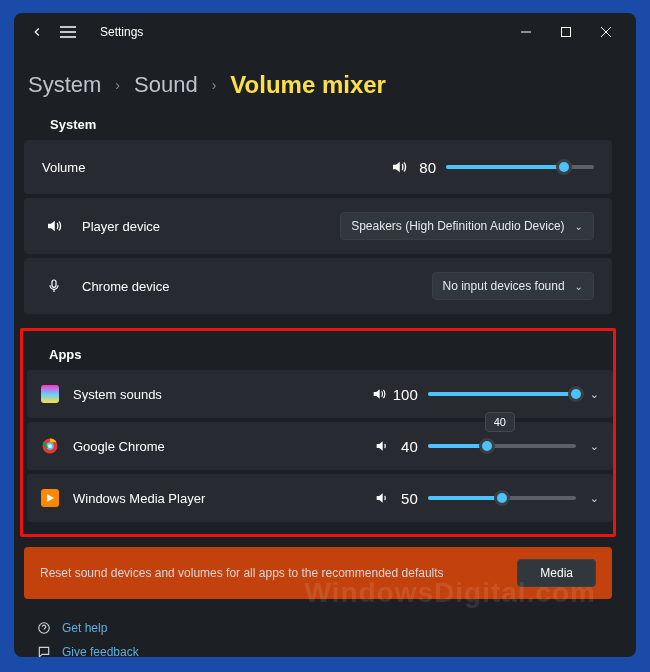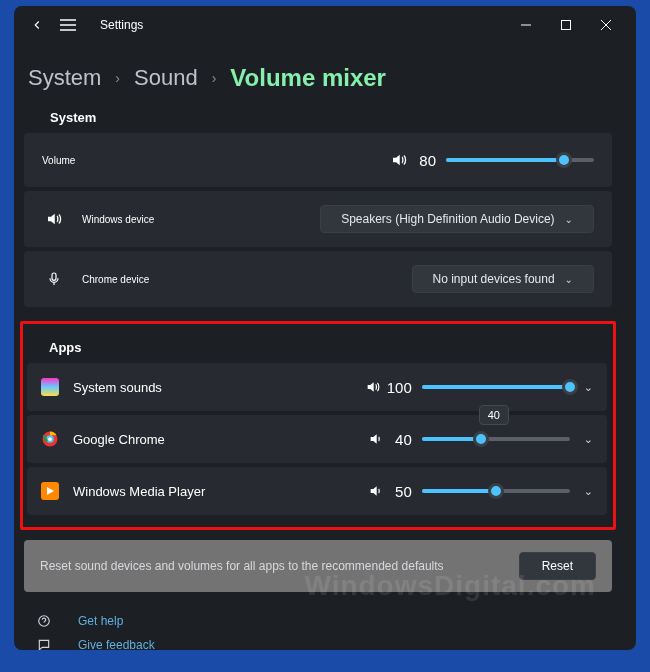--- a/index.html
+++ b/index.html
@@ -8,60 +8,60 @@
     font-family: "Segoe UI", sans-serif;
     font-size: 13px;
     color: #ffffff;
     width: 650px;
     height: 672px;
     overflow: hidden;
     position: relative;
   }
   .window {
     position: absolute;
-    left: 14px; top: 6px;
+    left: 14px; top: 13px;
     width: 622px; height: 644px;
     background: #1c1f24;
     border-radius: 8px;
     overflow: hidden;
   }
   .titlebar {
     height: 38px;
     display: flex;
     align-items: center;
     padding: 0 10px 0 16px;
   }
   .titlebar .back { width: 22px; text-align:center; cursor:pointer; }
   .titlebar .menu { width: 28px; text-align:center; cursor:pointer; margin-left:8px;}
   .titlebar .title { margin-left: 12px; font-size: 12px; color:#fff; }
   .winbtns { margin-left:auto; display:flex; gap:0; }
   .winbtn { width: 40px; height:30px; display:flex; align-items:center; justify-content:center; cursor:pointer; }
   .content { padding: 0 24px 10px 10px; }
   .breadcrumb { display:flex; align-items:center; gap:14px; margin: 20px 0 18px 0; padding-left:4px;}
   .bc-item { font-size: 22px; color:#bfc3c9; cursor:pointer; }
   .bc-sep { color:#8a8f97; font-size:14px; }
-  .bc-current { font-size: 24px; font-weight:600; color:#86efac; }
+  .bc-current { font-size: 24px; font-weight:600; color:#fde047; }
   .section-label { font-size:13px; font-weight:600; margin: 10px 0 8px 26px; }
   .card {
     background: #272a30;
     border-radius:4px;
     margin-bottom:4px;
     padding: 14px 18px 14px 18px;
     display:flex;
     align-items:center;
     min-height:54px;
   }
   .card .icon { width:24px; display:flex; justify-content:center; margin-right:16px;}
-  .card .label { flex: 0 0 auto; font-size:10px; }
+  .card .label { flex: 0 0 auto; font-size:13px; }
   .spacer { flex: 1; }
   .dropdown {
     background:#32363d;
     border:1px solid #3a3e45;
     border-radius:4px;
-    padding:6px 20px;
+    padding:6px 10px;
     font-size:12px;
     display:flex;
     align-items:center;
     gap:10px;
     cursor:pointer;
     color:#e6e8eb;
   }
   .chev { font-size:10px; color:#cfd3d9;}
   .vol-num { font-size:15px; margin: 0 10px 0 6px; min-width:22px; text-align:right;}
   .slider {
@@ -78,21 +78,21 @@
     height:4px; background:#4cc2ff; border-radius:2px;
   }
   .slider .thumb {
     position:absolute; top:50%; transform:translate(-50%,-50%);
     width:16px; height:16px; border-radius:50%;
     background:#4cc2ff; border:3px solid #3a3e45;
   }
   .apps-box {
     border: 3px solid #e11;
     border-radius:2px;
-    padding: 6px 6px 8px 4px;
+    padding: 6px 0 8px 4px;
     margin: 14px -4px 10px -4px;
   }
   .app-card {
     background:#272a30;
     border-radius:4px;
     margin-bottom:4px;
     padding: 12px 14px 12px 14px;
     display:flex;
     align-items:center;
     min-height:48px;
@@ -110,41 +110,41 @@
     background:#2f333a;
     border:1px solid #44484f;
     border-radius:4px;
     padding:3px 8px;
     font-size:11px;
     right: 98px;
     top: 42px;
     z-index:5;
   }
   .reset-card {
-    background:#737373;
+    background:#c2410c;
     border-radius:4px;
     padding:12px 16px;
     display:flex;
     align-items:center;
     margin-top:6px;
     font-size:12px;
     color:#d6d9dd;
   }
   .reset-btn {
     background:#32363d;
     border:1px solid #3a3e45;
     border-radius:4px;
     padding:6px 22px;
     font-size:12px;
     cursor:pointer;
     margin-left:auto;
     color:#fff;
   }
   .footer-links { margin-top:22px; padding-left:12px;}
-  .flink { display:flex; align-items:center; gap:26px; color:#60b0e0; font-size:12px; margin-bottom:10px; cursor:pointer;}
+  .flink { display:flex; align-items:center; gap:10px; color:#60b0e0; font-size:12px; margin-bottom:10px; cursor:pointer;}
   .flink .fi { color:#cfd3d9; width:16px; display:flex; justify-content:center;}
   .watermark {
     position:absolute;
     right:40px; bottom:48px;
     font-size:28px;
     letter-spacing:1px;
     color:rgba(255,255,255,0.10);
     font-weight:600;
     pointer-events:none;
   }
@@ -218,21 +218,21 @@
       </div>
     </div>
 
     <div class="card">
       <span class="icon">
         <svg width="18" height="18" viewBox="0 0 24 24" fill="none" stroke="#fff" stroke-width="1.8">
             <path d="M4 9v6h4l5 4V5L8 9H4z" fill="#fff" stroke="none"></path>
             <path d="M16 8c1.5 1 1.5 7 0 8M18.5 6c3 2 3 10 0 12"></path>
           </svg>
       </span>
-      <span class="label">Windows device</span>
+      <span class="label">Player device</span>
       <div class="spacer"></div>
       <div class="dropdown">
         <span>Speakers (High Definition Audio Device)</span>
         <span class="chev">⌄</span>
       </div>
     </div>
 
     <div class="card">
       <span class="icon">
         <svg width="16" height="16" viewBox="0 0 24 24" fill="none" stroke="#fff" stroke-width="1.8">
@@ -317,21 +317,21 @@
           <div class="track"></div>
             <div class="fill" style="width:50%"></div>
             <div class="thumb" style="left:50%"></div>
         </div>
         <span class="expand">⌄</span>
       </div>
     </div>
 
     <div class="reset-card">
       <span>Reset sound devices and volumes for all apps to the recommended defaults</span>
-      <div class="reset-btn">Reset</div>
+      <div class="reset-btn">Media</div>
     </div>
 
     <div class="footer-links">
       <div class="flink">
         <span class="fi">
             <svg width="14" height="14" viewBox="0 0 24 24" fill="none" stroke="#cfd3d9" stroke-width="2">
               <circle cx="12" cy="12" r="9"></circle>
               <path d="M9 10a3 3 0 1 1 4 2.8c-.7.4-1 1-1 1.7M12 18h0"></path>
             </svg>
           </span>

